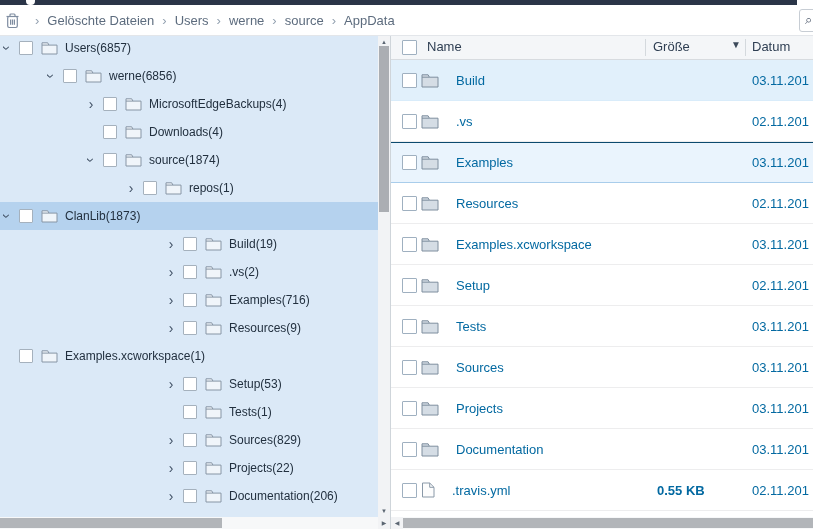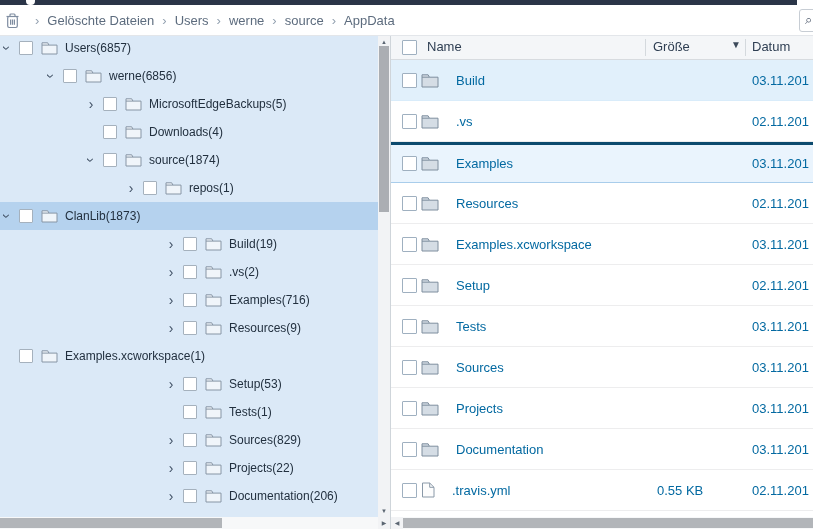--- a/index.html
+++ b/index.html
@@ -55,24 +55,24 @@
   .th-date { position:absolute; left:361px; top:3px; }
   .th-sep { position:absolute; top:3px; bottom:3px; width:1px; background:#d4d9dd; }
   .th-sep.s1 { left:254px; }
   .th-sep.s2 { left:354px; }
 
   .table-rows { position:absolute; left:0; top:24px; width:422px; }
   .trow { position:relative; height:41px; display:flex; align-items:center; border-bottom:1px solid #ededee; font-size:13px; color:#0369a1; background:#fff; cursor:default; }
   .trow .cb15 { margin-left:11px; }
   .trow svg { margin-left:4px; }
   .t-name { margin-left:10px; white-space:nowrap; }
-  .t-size { position:absolute; left:266px; white-space:nowrap; }
+  .t-size { position:absolute; left:266px; white-space:nowrap;font-weight:bold; }
   .t-date { position:absolute; left:361px; white-space:nowrap; }
   .trow.selected { background:#e1f0fb; border-bottom-color:#d9ecfa; }
-  .trow.hover { background:#eaf4fd; border-top:3px solid #0c4a6e; border-bottom:1px solid #a9cdeb; }
+  .trow.hover { background:#eaf4fd; border-top:1px solid #0c4a6e; border-bottom:1px solid #a9cdeb; }
 
   .right-hscroll { position:absolute; left:0; top:481px; width:422px; }
   .right-hscroll .arr.left { left:0; top:0; }
   .right-hscroll .thumb { position:absolute; left:12px; right:0; top:1px; bottom:1px; background:#b2b5b9; }
 </style>
 </head>
 <body>
 
 <div id="app">
 
@@ -126,21 +126,21 @@
     </svg>
     <span class="tree-label">werne(6856)</span>
   </div>
           <div class="tree-row" style="padding-left: 84px;">
     <span class="expander collapsed">›</span>
     <span class="cb"></span>
     <svg width="17" height="14" viewBox="0 0 17 14">
       <path d="M1 1.8h5.7l1.2 2.3H16V13H1z" fill="#f0f5fa" stroke="#8795a5" stroke-width="1"></path>
       <path d="M1 4.1h6.9" stroke="#8795a5" stroke-width="1" fill="none"></path>
     </svg>
-    <span class="tree-label">MicrosoftEdgeBackups(5)</span>
+    <span class="tree-label">MicrosoftEdgeBackups(4)</span>
   </div>
           <div class="tree-row" style="padding-left: 84px;">
     <span class="expander hidden"></span>
     <span class="cb"></span>
     <svg width="17" height="14" viewBox="0 0 17 14">
       <path d="M1 1.8h5.7l1.2 2.3H16V13H1z" fill="#f0f5fa" stroke="#8795a5" stroke-width="1"></path>
       <path d="M1 4.1h6.9" stroke="#8795a5" stroke-width="1" fill="none"></path>
     </svg>
     <span class="tree-label">Downloads(4)</span>
   </div>

